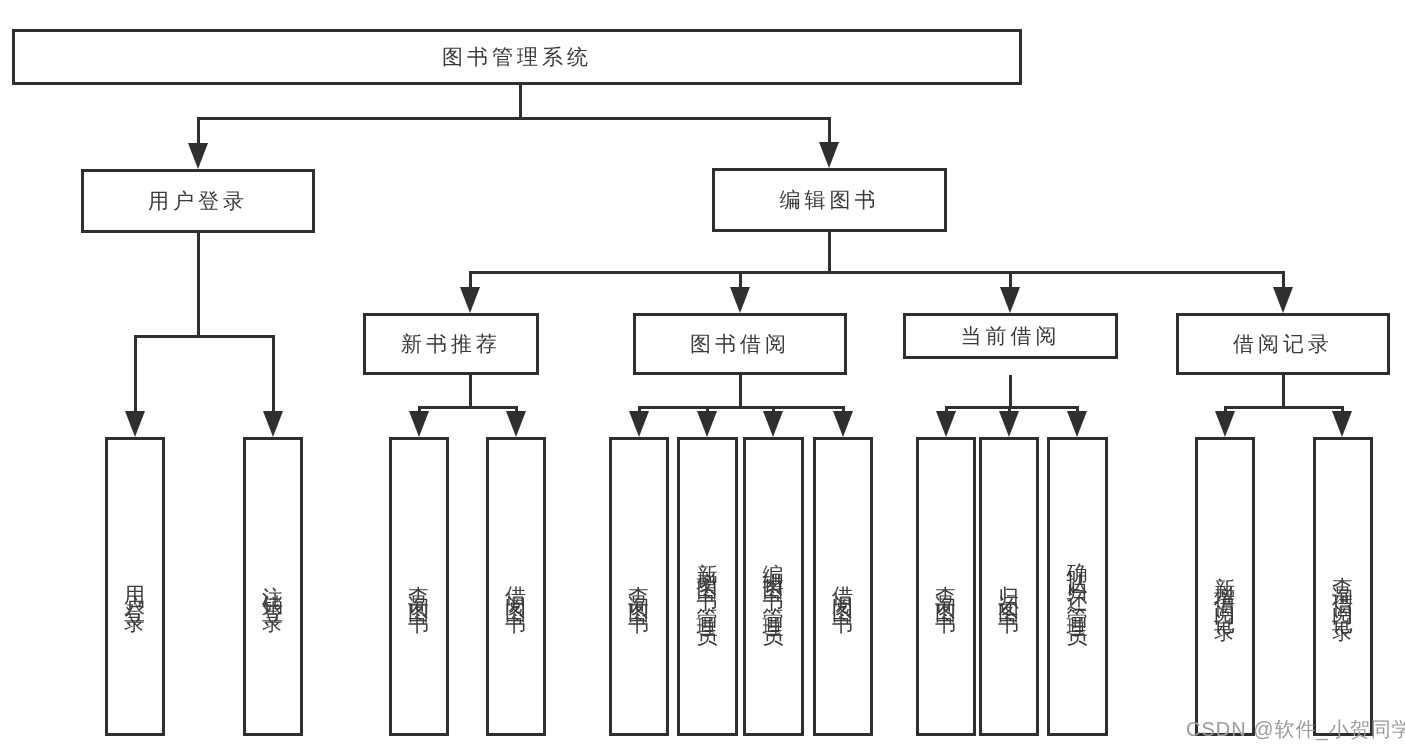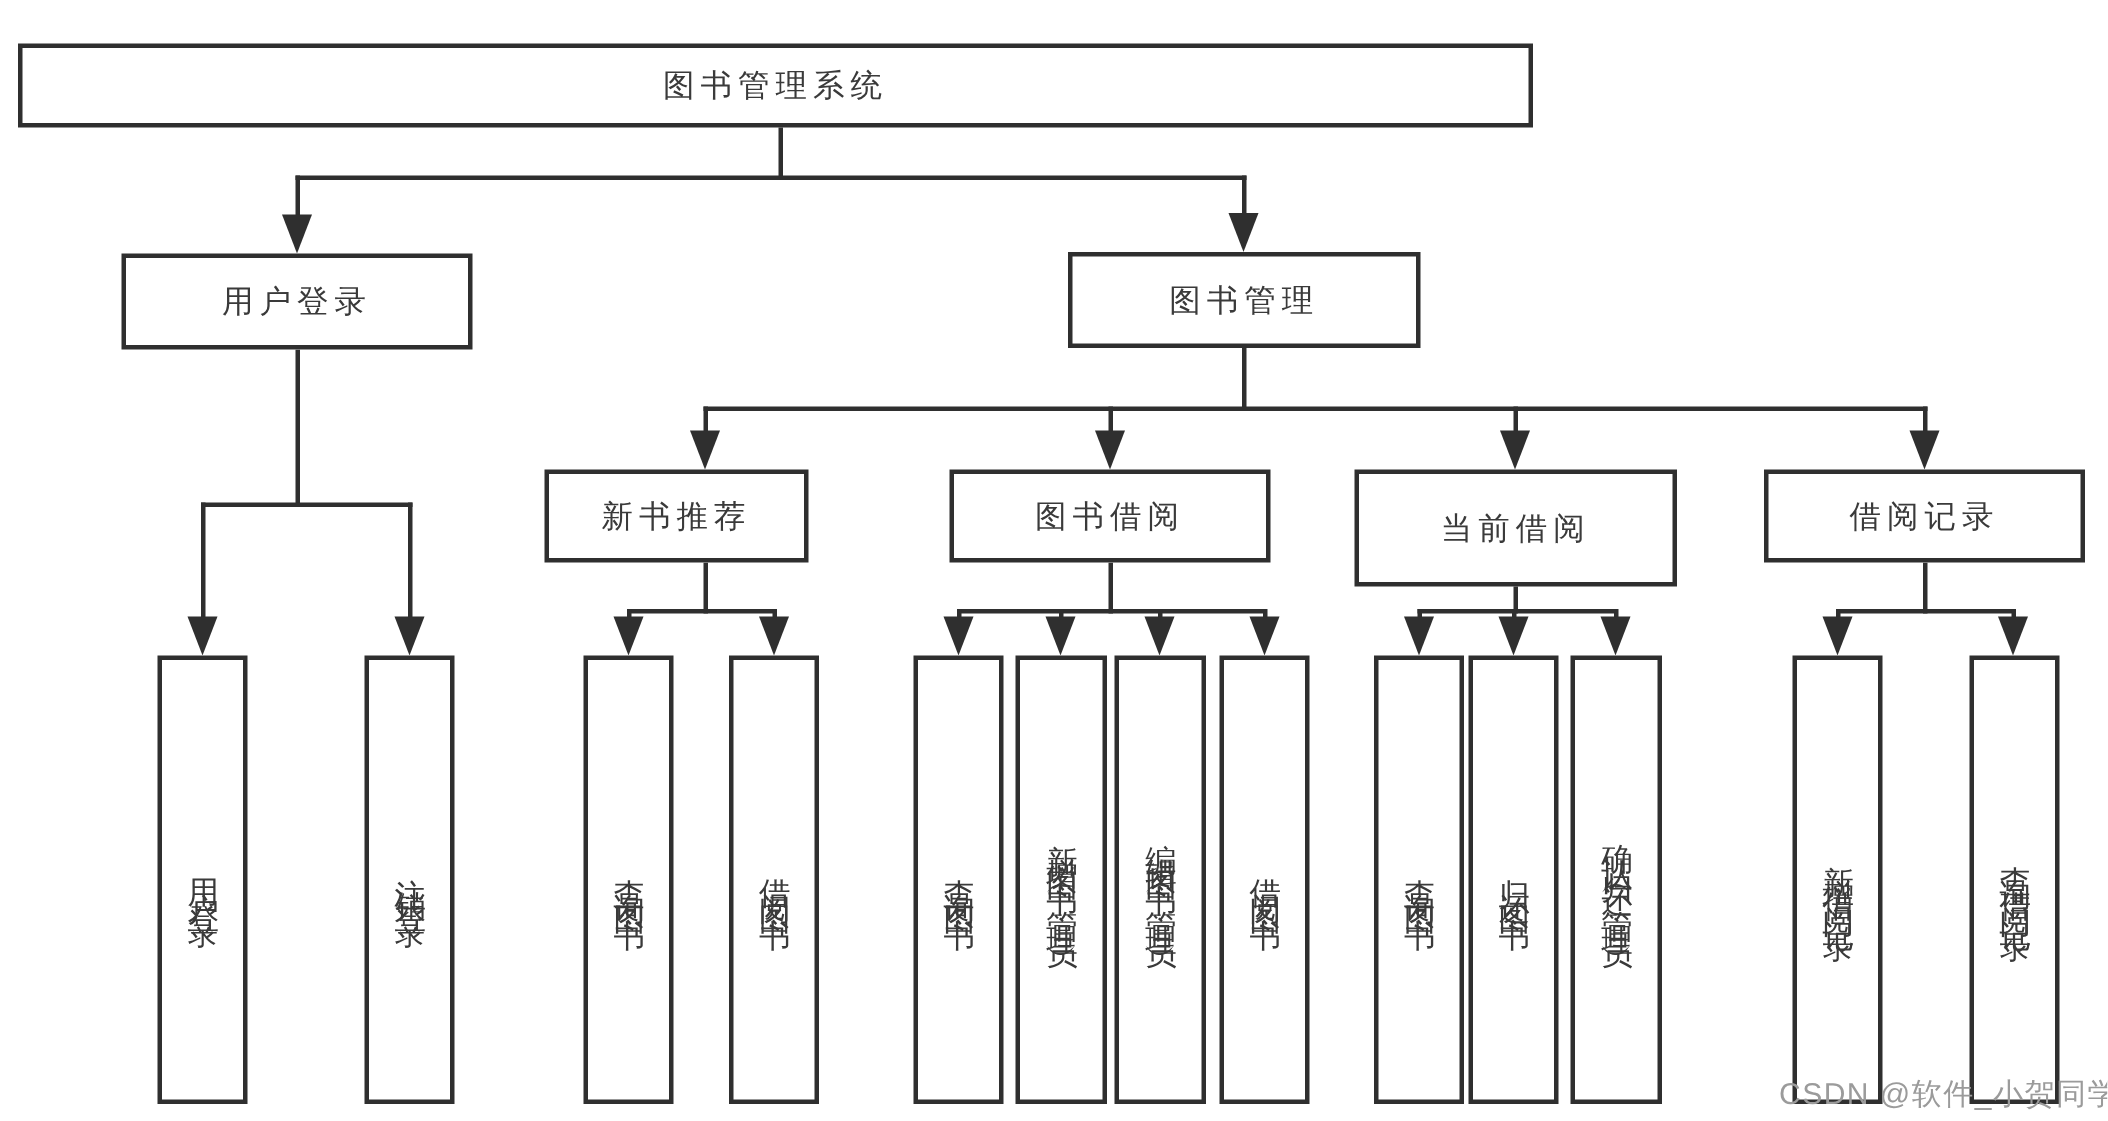--- a/index.html
+++ b/index.html
@@ -63,30 +63,30 @@
 <div class="canvas">
 
   <div class="box" style="left:12px; top:13px; width:1010px; height:56px;margin-top:16px;">
     <span>图书管理系统</span>
   </div>
 
   <div class="box" style="left:81px; top:169px; width:234px; height:64px;">
     <span>用户登录</span>
   </div>
   <div class="box" style="left:712px; top:168px; width:235px; height:64px;">
-    <span>图书管理</span>
+    <span>编辑图书</span>
   </div>
 
   <div class="box" style="left:363px; top:313px; width:176px; height:62px;">
     <span>新书推荐</span>
   </div>
   <div class="box" style="left:633px; top:313px; width:214px; height:62px;">
     <span>图书借阅</span>
   </div>
-  <div class="box" style="left:903px; top:313px; width:215px; height:78px;">
+  <div class="box" style="left:903px; top:313px; width:215px; height:46px;">
     <span>当前借阅</span>
   </div>
   <div class="box" style="left:1176px; top:313px; width:214px; height:62px;">
     <span>借阅记录</span>
   </div>
 
   <div class="box vbox" style="left:105px; top:437px; width:60px; height:299px;">
     <span>用户登录</span>
   </div>
   <div class="box vbox" style="left:243px; top:437px; width:60px; height:299px;">

